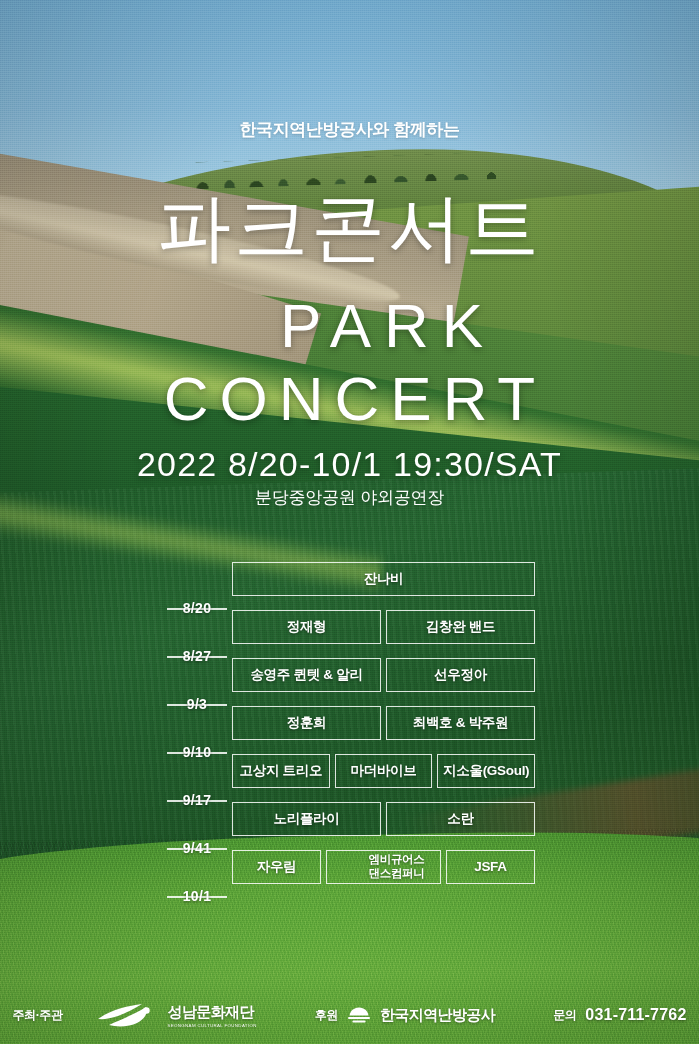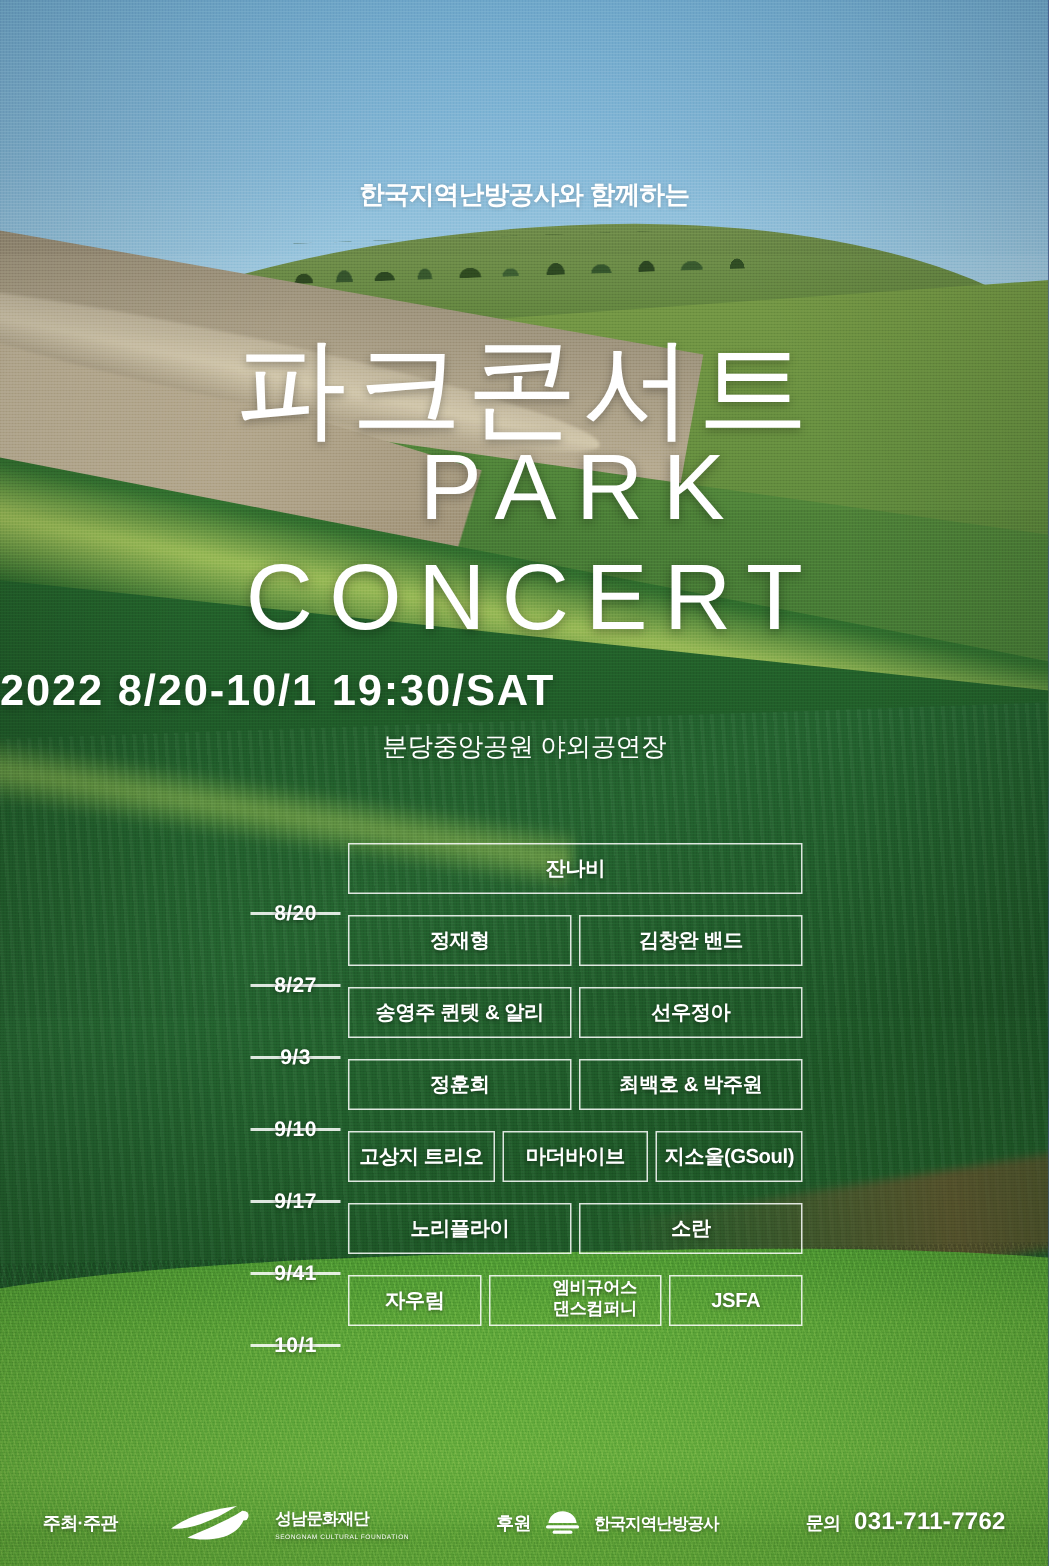--- a/index.html
+++ b/index.html
@@ -162,41 +162,40 @@
   .title-ko {
     position: absolute; top: 190px; left: 0; width: 100%;
     text-align: center;
     color: #ffffff;
     font-size: 74px;
     line-height: 1;
     font-weight: 200;
     letter-spacing: 3px;
     font-family: "DejaVu Sans", "Liberation Sans", sans-serif;
     text-shadow: 0 2px 6px rgba(0,0,0,.28);
-    margin-top: 32px;
   }
 
   .title-en {
     position: absolute; left: 0; width: 100%;
     text-align: center;
     color: #ffffff;
     font-weight: 300;
     font-family: "Liberation Sans", sans-serif;
     text-shadow: 0 2px 7px rgba(0,0,0,.33);
     line-height: 1;
   }
   .title-park    { top: 295px; font-size: 62px; letter-spacing: 13px; text-indent: 13px; margin-left: 32px; }
   .title-concert { top: 368px; font-size: 62px; letter-spacing: 11px; text-indent: 11px; }
 
   .date-line {
     position: absolute; top: 445px; left: 0; width: 100%;
-    text-align: left;
-    color: #ffffff;
-    font-size: 29px;
-    font-weight: 700;
+    text-align: center;
+    color: #ffffff;
+    font-size: 34px;
+    font-weight: 400;
     letter-spacing: 1.2px;
     font-family: "Liberation Sans", sans-serif;
     text-shadow: 0 2px 6px rgba(0,0,0,.3);
   }
   .venue {
     position: absolute; top: 486px; left: 0; width: 100%;
     text-align: center;
     color: #ffffff;
     font-size: 17px;
     font-weight: 500;
@@ -252,21 +251,21 @@
     color: #ffffff;
     text-shadow: 0 1px 3px rgba(0,0,0,.4);
   }
   .foot-group { display: flex; align-items: center; }
   .foot-label {
     font-size: 12px;
     font-weight: 700;
     letter-spacing: -0.4px;
   }
   .org-name {
-    font-size: 11px;
+    font-size: 15px;
     font-weight: 800;
     letter-spacing: -0.6px;
   }
   .org-sub {
     display: block;
     font-size: 4.4px;
     letter-spacing: .35px;
     font-weight: 400;
     margin-top: 1px;
     opacity: .95;

